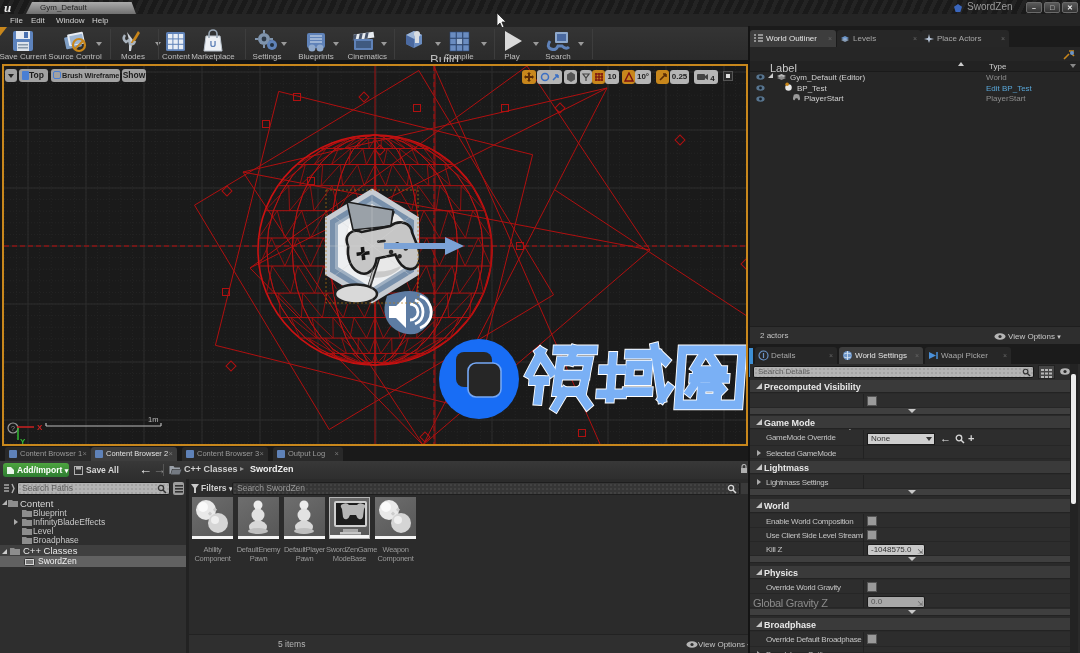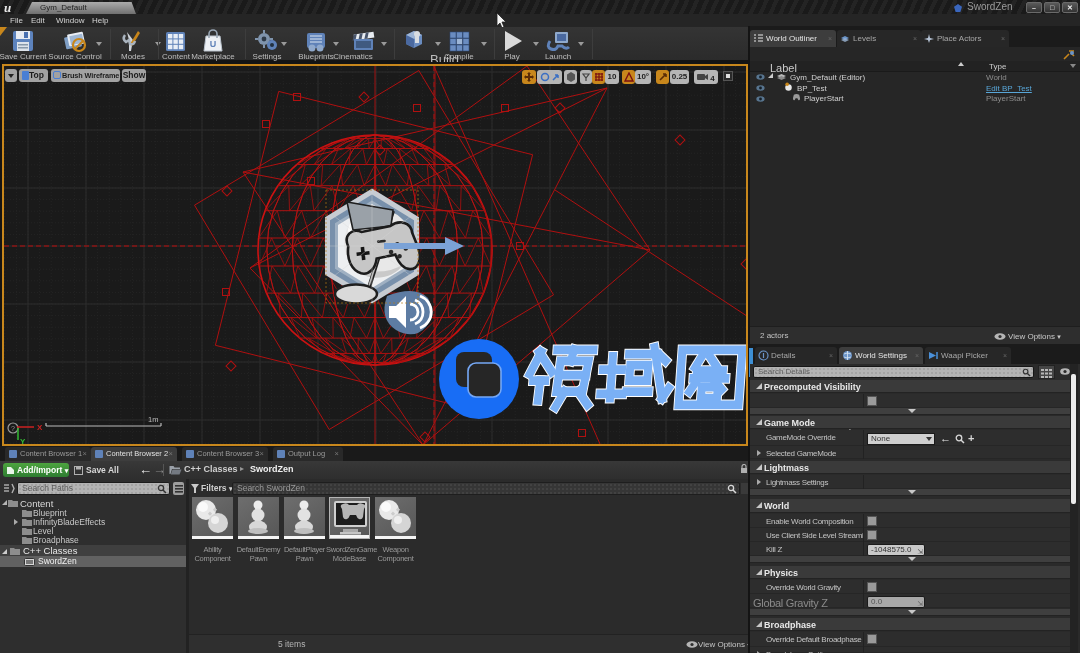--- a/index.html
+++ b/index.html
@@ -104,21 +104,21 @@
 <svg class="abs" style="left:351px;top:28px" width="26" height="26" viewBox="0 0 26 26">
       <rect x="3" y="5" width="20" height="6" fill="#e8ecf1" transform="rotate(-8 13 8)"></rect>
       <g transform="rotate(-8 13 8)" fill="#49556b">
         <rect x="5" y="5" width="3" height="6" transform="skewX(-20)"></rect>
         <rect x="11" y="5" width="3" height="6" transform="skewX(-20)"></rect>
         <rect x="17" y="5" width="3" height="6" transform="skewX(-20)"></rect>
       </g>
       <rect x="3" y="11" width="19" height="11" rx="1" fill="#5f82b8"></rect>
       <rect x="5" y="13" width="15" height="7" fill="#405a80"></rect>
     </svg>
-<div class="abs" style="left:364px;top:52px;width:68px;margin-left:-45px;text-align:center;font-size:8px;color:#bdbdbd">Cinematics</div>
+<div class="abs" style="left:364px;top:52px;width:68px;margin-left:-45px;text-align:right;font-size:8px;color:#bdbdbd">Cinematics</div>
 <div class="abs" style="left:381px;top:42px;width:0;height:0;border-left:3.5px solid transparent;border-right:3.5px solid transparent;border-top:4px solid #9a9a9a"></div>
 <svg class="abs" style="left:401px;top:28px" width="26" height="26" viewBox="0 0 26 26">
       <path d="M13 3 L21 7 L21 16 L13 20 L5 16 L5 7 Z" fill="#6a8cc0"></path>
       <path d="M13 3 L21 7 L13 11 L5 7 Z" fill="#9db5d6"></path>
       <path d="M13 11 L13 20 L5 16 L5 7 Z" fill="#4a69a0"></path>
       <circle cx="16" cy="6" r="3" fill="#d9dde2"></circle>
       <rect x="14" y="8" width="4" height="7" fill="#d9dde2"></rect>
     </svg>
 <div class="abs" style="left:414px;top:52px;width:90px;margin-left:-45px;text-align:right;font-size:13px;color:#bdbdbd">Build</div>
 <div class="abs" style="left:435px;top:42px;width:0;height:0;border-left:3.5px solid transparent;border-right:3.5px solid transparent;border-top:4px solid #9a9a9a"></div>
@@ -140,21 +140,21 @@
 <svg class="abs" style="left:499px;top:28px" width="26" height="26" viewBox="0 0 26 26">
       <polygon points="6,3 23,13 6,23" fill="#d9d9d9"></polygon>
     </svg>
 <div class="abs" style="left:512px;top:52px;width:90px;margin-left:-45px;text-align:center;font-size:8px;color:#bdbdbd">Play</div>
 <div class="abs" style="left:533px;top:42px;width:0;height:0;border-left:3.5px solid transparent;border-right:3.5px solid transparent;border-top:4px solid #9a9a9a"></div>
 <svg class="abs" style="left:545px;top:28px" width="26" height="26" viewBox="0 0 26 26">
       <rect x="10" y="4" width="13" height="11" rx="1" fill="#8fa9cc"></rect>
       <rect x="12" y="6" width="9" height="7" fill="#4a69a0"></rect>
       <path d="M5 13 q -4 6 1 8 q 5 2 7 -3 l4 0 q 4 4 7 1" fill="none" stroke="#5f82b8" stroke-width="3"></path>
     </svg>
-<div class="abs" style="left:558px;top:52px;width:90px;margin-left:-45px;text-align:center;font-size:8px;color:#bdbdbd">Launch</div>
+<div class="abs" style="left:558px;top:52px;width:90px;margin-left:-45px;text-align:center;font-size:8px;color:#bdbdbd">Search</div>
 <div class="abs" style="left:578px;top:42px;width:0;height:0;border-left:3.5px solid transparent;border-right:3.5px solid transparent;border-top:4px solid #9a9a9a"></div>
 <div class="abs" style="left:110px;top:29px;width:1px;height:30px;background:#1c1c1c;border-right:1px solid #3d3d3d"></div>
 <div class="abs" style="left:158px;top:29px;width:1px;height:30px;background:#1c1c1c;border-right:1px solid #3d3d3d"></div>
 <div class="abs" style="left:245px;top:29px;width:1px;height:30px;background:#1c1c1c;border-right:1px solid #3d3d3d"></div>
 <div class="abs" style="left:394px;top:29px;width:1px;height:30px;background:#1c1c1c;border-right:1px solid #3d3d3d"></div>
 <div class="abs" style="left:494px;top:29px;width:1px;height:30px;background:#1c1c1c;border-right:1px solid #3d3d3d"></div>
 <div class="abs" style="left:592px;top:29px;width:1px;height:30px;background:#1c1c1c;border-right:1px solid #3d3d3d"></div>
 <div class="abs" style="left:0;top:62px;width:750px;height:384px;background:#141414"></div>
 <svg width="746" height="382" viewBox="2 64 746 382" style="position:absolute;left:2px;top:64px">
       <defs>
@@ -900,21 +900,21 @@
 <div class="abs" style="left:986px;top:73px;font-size:8px;color:#8d8d8d">World</div>
 <svg class="abs" style="left:756px;top:85px" width="9" height="6" viewBox="0 0 9 6">
       <ellipse cx="4.5" cy="3" rx="4.2" ry="2.7" fill="#58758f"></ellipse>
       <circle cx="4.5" cy="3" r="1.4" fill="#141e27"></circle>
     </svg>
 <svg class="abs" style="left:784px;top:82px" width="9" height="9" viewBox="0 0 10 10">
       <circle cx="5" cy="6" r="3.6" fill="#e8e8e8"></circle>
       <circle cx="3.5" cy="2.5" r="2" fill="#c8861a"></circle>
     </svg>
 <div class="abs" style="left:797px;top:84px;font-size:8px;color:#d2d2d2">BP_Test</div>
-<div class="abs" style="left:986px;top:84px;font-size:8px;color:#58a6d8;text-decoration:underline">Edit BP_Test</div>
+<div class="abs" style="left:986px;top:84px;font-size:8px;color:#58a6d8;">Edit BP_Test</div>
 <svg class="abs" style="left:756px;top:96px" width="9" height="6" viewBox="0 0 9 6">
       <ellipse cx="4.5" cy="3" rx="4.2" ry="2.7" fill="#58758f"></ellipse>
       <circle cx="4.5" cy="3" r="1.4" fill="#141e27"></circle>
     </svg>
 <svg class="abs" style="left:792px;top:93px" width="9" height="8" viewBox="0 0 10 9">
       <path d="M2 2 q 3 -2 6 0 l 1 4 q 0 3 -2 2 l-1 -2 l-2 0 l-1 2 q -2 1 -2 -2 z" fill="#9a9a9a"></path>
     </svg>
 <div class="abs" style="left:804px;top:94px;font-size:8px;color:#d2d2d2">PlayerStart</div>
 <div class="abs" style="left:986px;top:94px;font-size:8px;color:#8d8d8d">PlayerStart</div>
 <div class="abs" style="left:750px;top:326px;width:330px;height:18px;background:#2e2e2e;border-top:1px solid #1e1e1e"></div>

